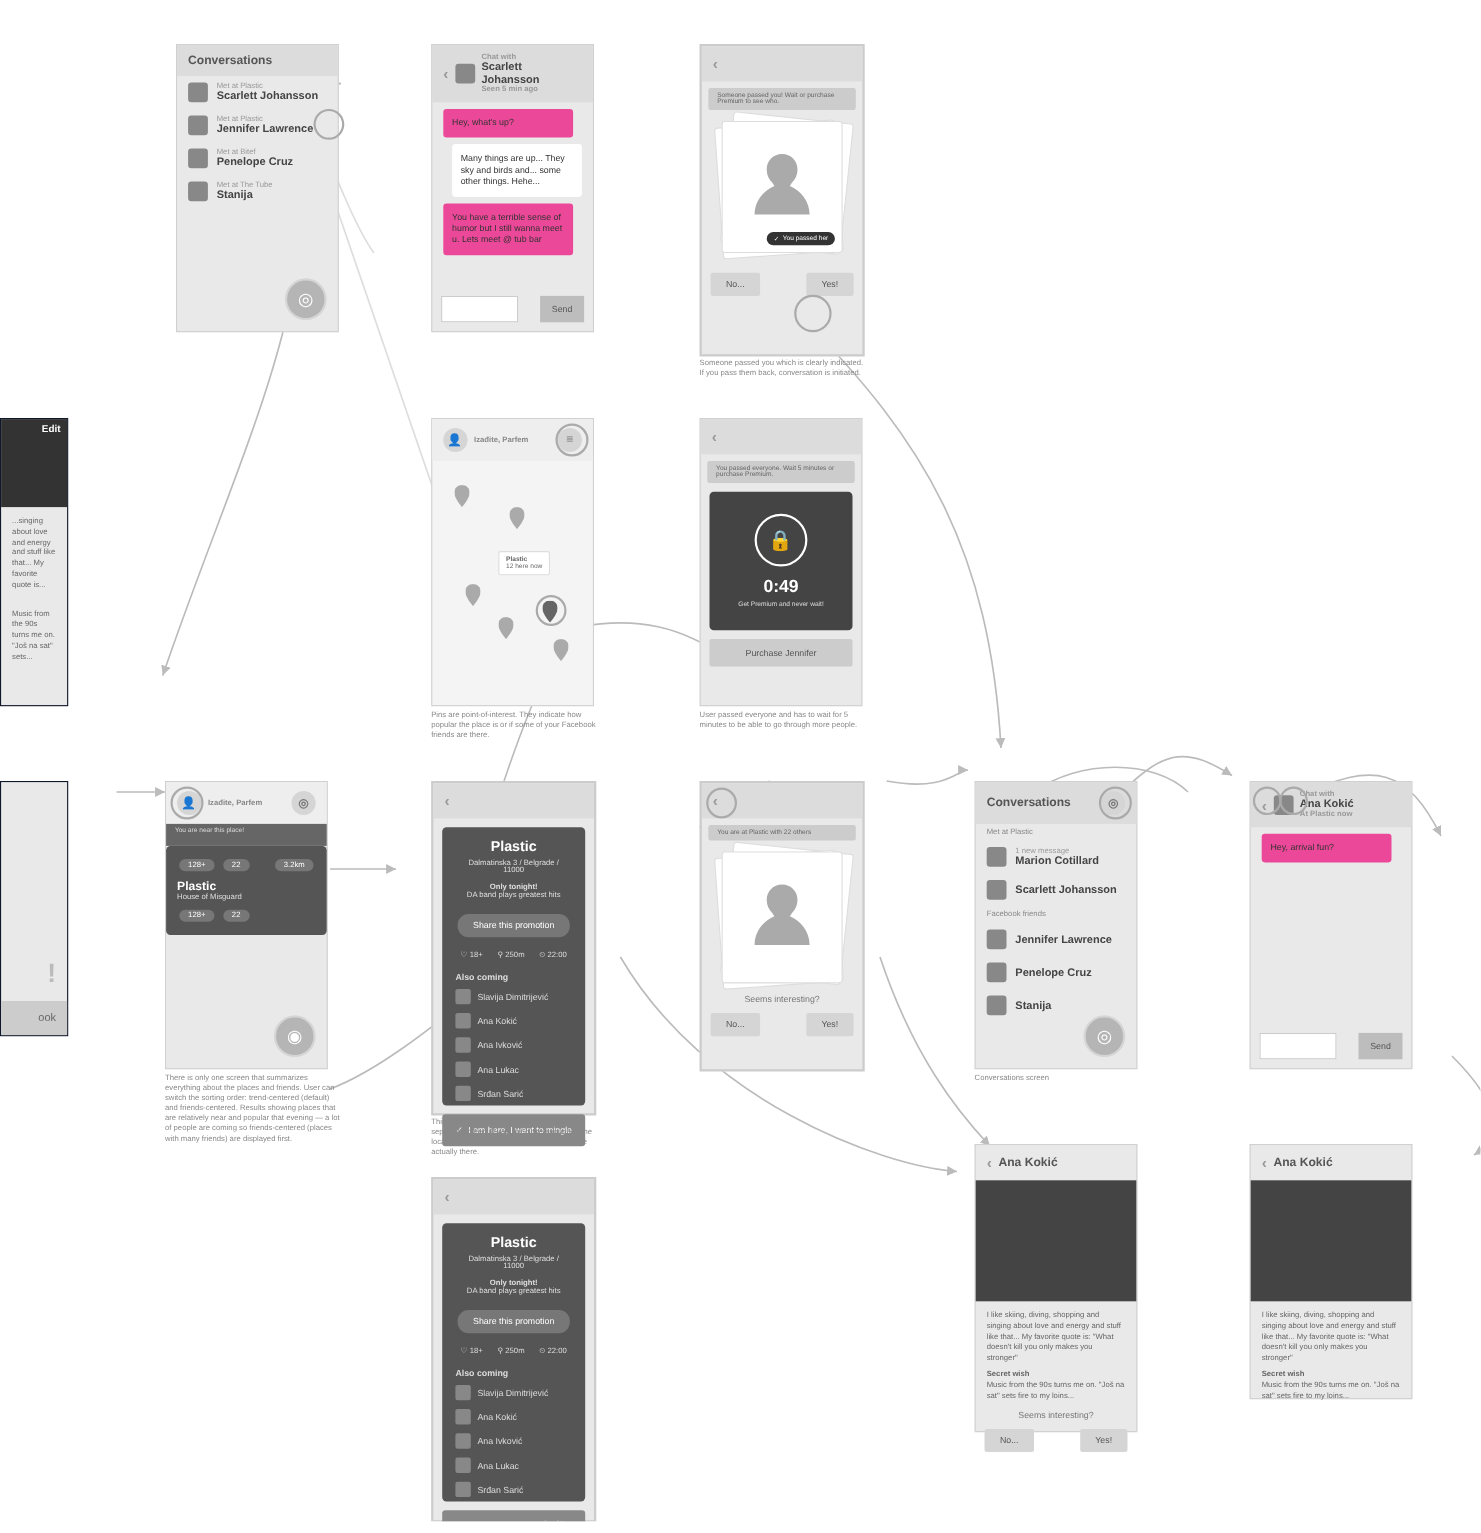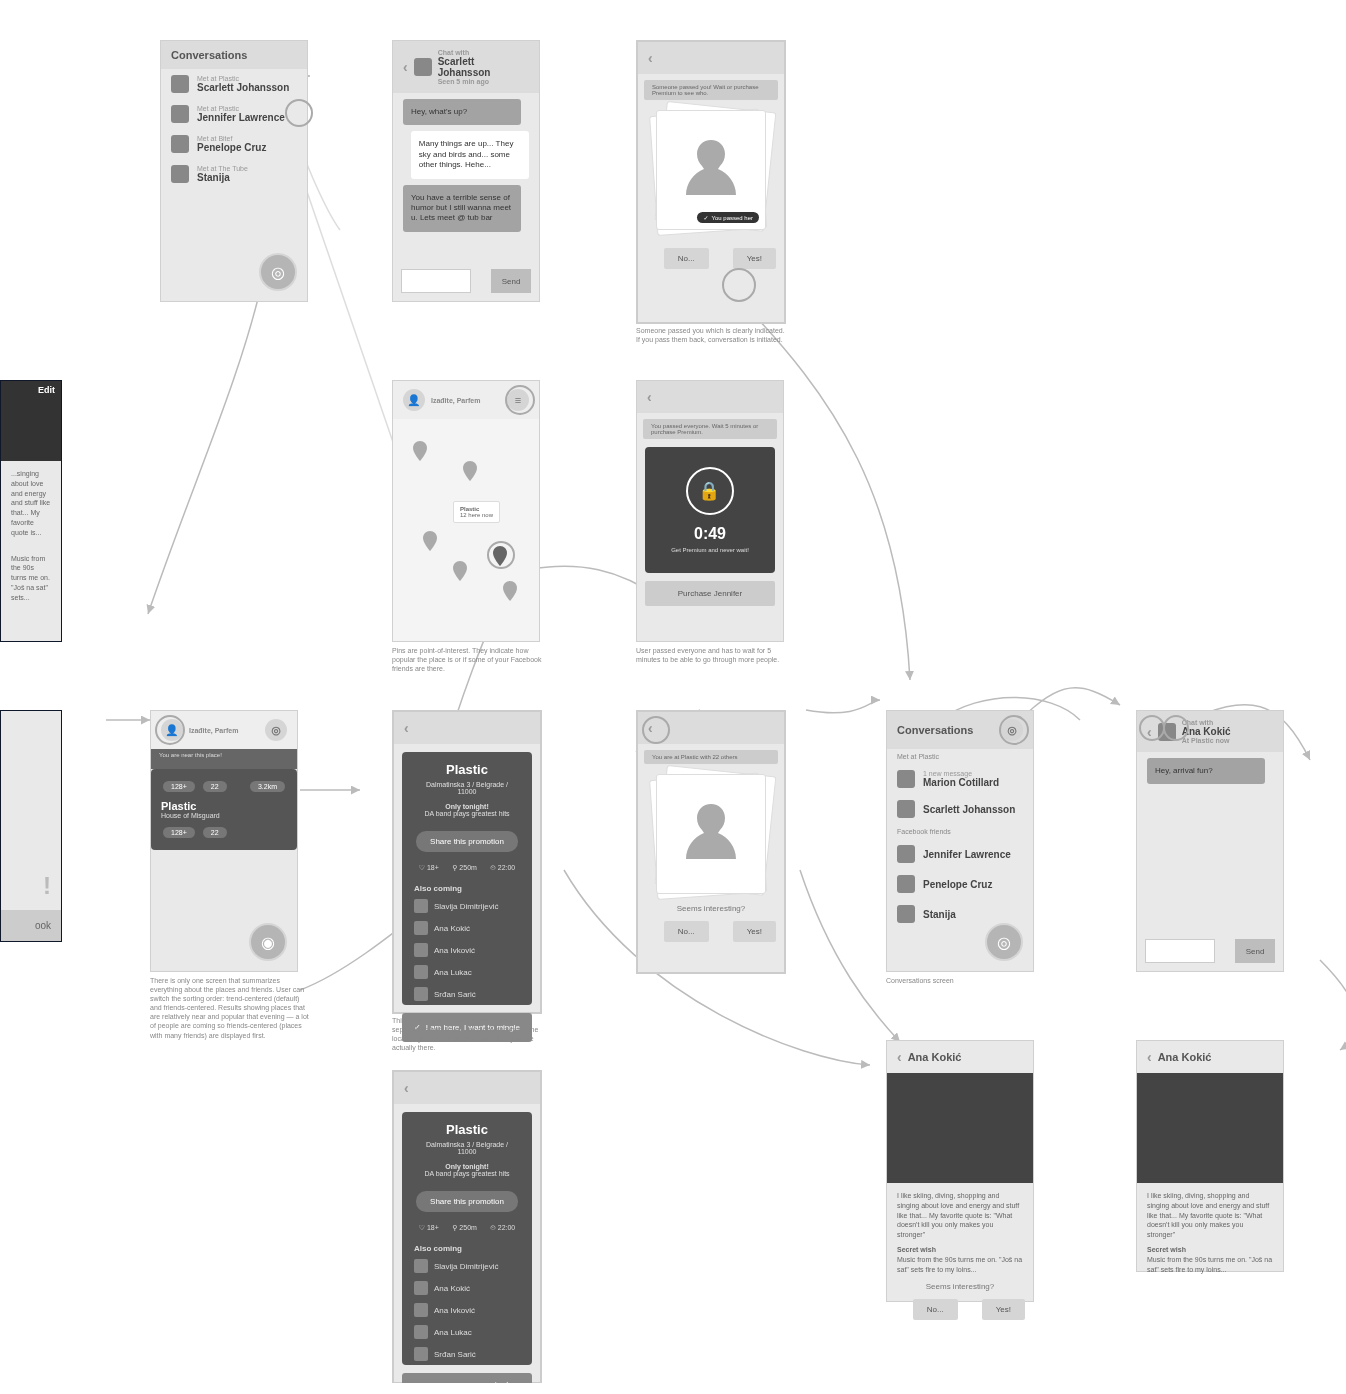--- a/index.html
+++ b/index.html
@@ -9,21 +9,21 @@
 .avatar{width:22px;height:22px;border-radius:3px;background:#888;display:inline-block;flex-shrink:0}
 .avatar.sm{width:18px;height:18px}
 .convo-item{display:flex;align-items:center;padding:6px 10px;gap:8px;cursor:pointer}
 .convo-text{display:flex;flex-direction:column}
 .convo-caption{font-size:7px;color:#999}
 .convo-name{font-size:10px;font-weight:bold;color:#444}
 .section-label{font-size:7px;color:#888;padding:4px 10px}
 .fab{position:absolute;width:34px;height:34px;border-radius:50%;background:#b5b5b5;border:2px solid #d5d5d5;display:flex;align-items:center;justify-content:center;color:#fff;font-size:16px}
 .msg-bubble{margin:6px 10px;padding:8px;border-radius:3px;font-size:8px;line-height:1.3;max-width:70%}
 .msg-out{background:#fff;margin-left:auto}
-.msg-in{background:#a3a3a3}
+.msg-in{background:#ec4899}
 .msg-input{position:absolute;bottom:8px;left:8px;right:8px;display:flex;gap:20px}
 .msg-field{flex:1;height:22px;background:#fff;border:1px solid #ccc}
 .msg-send{width:40px;height:24px;background:#bdbdbd;display:flex;align-items:center;justify-content:center;font-size:8px;color:#555}
 .pin{width:14px;height:20px;background:#aaa;clip-path:path('M7 0 C11 0 14 3 14 7 C14 12 7 20 7 20 C7 20 0 12 0 7 C0 3 3 0 7 0 Z');position:absolute}
 .caption{font-size:7px;color:#888;line-height:1.3;position:absolute}
 .dark-card{background:#555;border-radius:4px;margin:8px;color:#fff}
 .venue-card{padding:10px}
 .venue-name{font-size:11px;font-weight:bold}
 .venue-sub{font-size:7px;opacity:.8}
 .pill{display:inline-flex;align-items:center;justify-content:center;background:#777;color:#fff;border-radius:10px;font-size:7px;padding:2px 8px;margin:2px}
@@ -36,21 +36,21 @@
 .cta-bar{background:#888;color:#fff;text-align:center;font-size:8px;padding:10px;border-radius:3px;margin:8px;display:flex;align-items:center;justify-content:center;gap:5px}
 .stat-row{display:flex;justify-content:space-around;padding:6px 10px;font-size:7px;color:#ddd}
 .lock-card{background:#444;border-radius:4px;margin:8px;text-align:center;color:#fff;padding:20px 10px}
 .lock-circle{width:44px;height:44px;border:2px solid #fff;border-radius:50%;margin:0 auto 10px;display:flex;align-items:center;justify-content:center;font-size:18px}
 .btn-flat{background:#ccc;color:#555;font-size:8px;padding:8px;text-align:center;margin:8px;border-radius:2px}
 .card-stack{position:relative;margin:10px auto;width:110px;height:120px}
 .card{position:absolute;inset:0;background:#fff;border:1px solid #ddd;border-radius:3px}
 .card.c1{transform:rotate(6deg) translate(4px,-4px)}
 .card.c2{transform:rotate(-4deg) translate(-3px,2px)}
 .silhouette{fill:#aaa}
-.two-btn{display:flex;gap:24px;justify-content:flex-end;padding:8px}
+.two-btn{display:flex;gap:12px;justify-content:space-between;padding:8px}
 .sbtn{background:#d5d5d5;font-size:8px;padding:6px 14px;border-radius:2px;color:#555}
 .arrow-back{font-size:14px;color:#999;cursor:pointer}
 .profile-card .name{display:flex;align-items:center;gap:6px;padding:8px 10px;font-size:11px;font-weight:bold;color:#555}
 .profile-img{width:100%;height:110px;background:#444}
 .profile-text{font-size:7px;padding:8px 10px;color:#666;line-height:1.4}
 .profile-text b{display:block;margin-top:5px}
 svg.arrows{position:absolute;inset:0;pointer-events:none}
 .small-label{position:absolute;background:#fff;border:1px solid #ddd;border-radius:2px;font-size:6px;padding:4px 6px;color:#666}
 .img-partial{position:absolute;background:#e9e9e9;border:1px solid #0f172a}
 .edit-top{background:#333;color:#fff;height:80px;position:relative}

